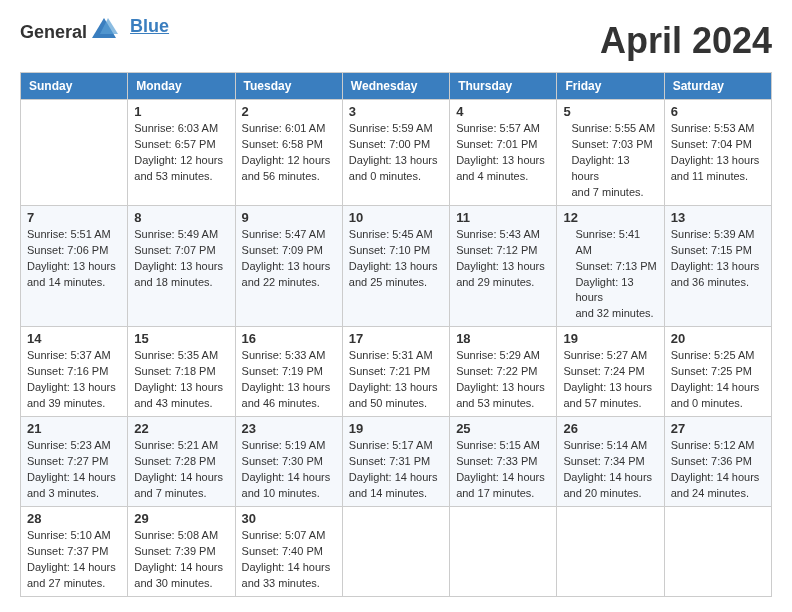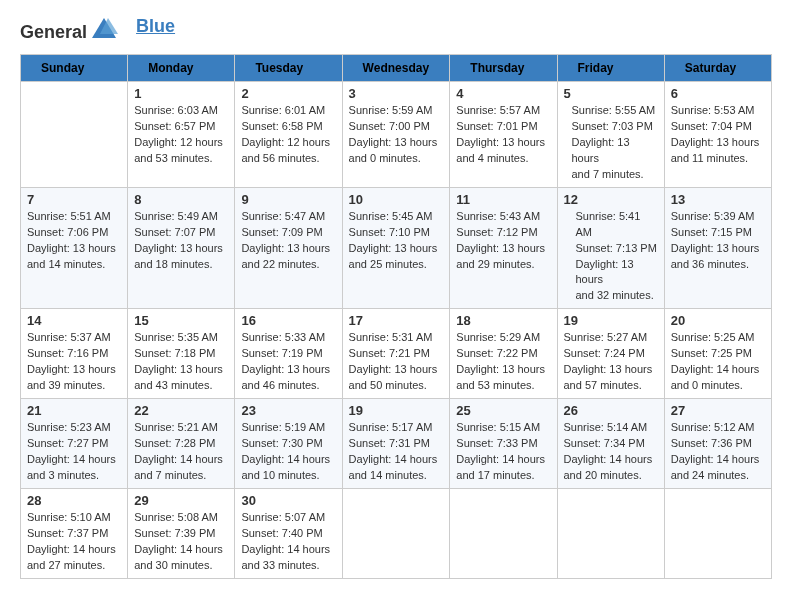--- a/index.html
+++ b/index.html
@@ -42,23 +42,23 @@
       font-size: 16px;
       color: #555;
     }
     .calendar {
       width: 100%;
       border-collapse: collapse;
       font-size: 11px;
     }
     .calendar th {
       background: #3a7ebf;
-      color: #000000;
+      color: #ffffff;
       text-align: left;
-      padding: 6px 20px;
+      padding: 6px 8px;
       font-size: 12px;
       font-weight: bold;
       border: 1px solid #ccc;
       margin-left: 7px;
     }
     .calendar td {
       border: 1px solid #ccc;
       vertical-align: top;
       padding: 4px 6px;
       width: 107px;
@@ -95,24 +95,25 @@
 <div class="header">
   <div class="logo">
     <div style="display:flex;flex-direction:row;align-items:flex-start;">
       <div style="display:flex;align-items:center;">
         <span class="logo-text-general">General</span>
         <svg width="28" height="28" viewBox="0 0 28 28" style="margin-left:3px;margin-top:-4px;">
           <polygon points="14,2 26,22 2,22" fill="#3a7ebf"></polygon>
           <polygon points="18,2 28,18 10,18" fill="#5a9fd4" opacity="0.7"></polygon>
         </svg>
       </div>
-      <span class="logo-text-blue" style="margin-top:-4px;margin-left:18px;text-decoration:underline;">Blue</span>
+      <span class="logo-text-blue" style="margin-top:-4px;margin-left:12px;text-decoration:underline;">Blue</span>
     </div>
   </div>
   <div class="title-area">
+    <div class="month-title">April 2024</div>
   </div>
 </div>
 
 <table class="calendar">
   <thead>
     <tr>
     <th>Sunday</th>
         <th>Monday</th>
         <th>Tuesday</th>
         <th>Wednesday</th>

